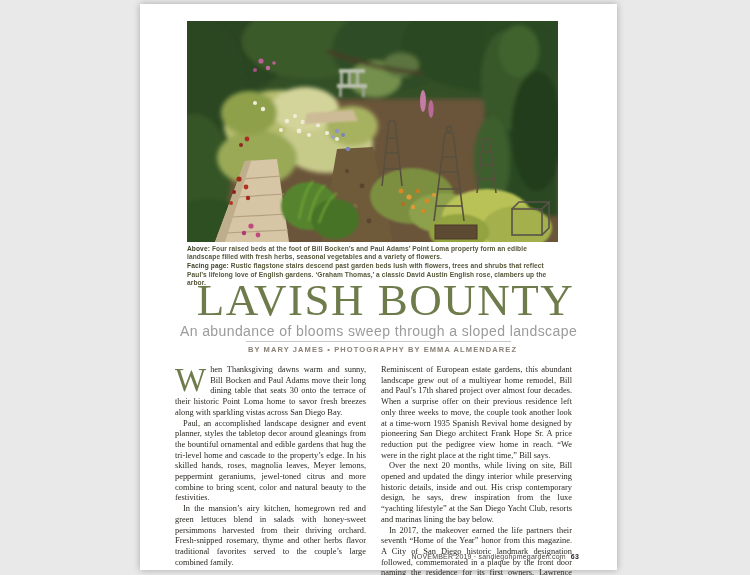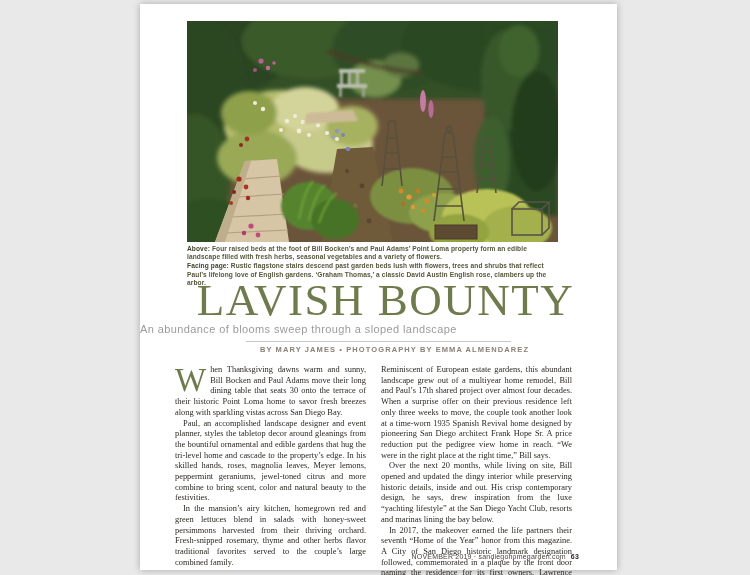--- a/index.html
+++ b/index.html
@@ -27,30 +27,30 @@
   .caption .cap-block { margin-bottom:1px; }
 
   .headline-title {
     position:absolute; left:0; top:274px; width:491px;
     text-align:center; white-space:nowrap;
     font-family:"Liberation Serif", serif;
     font-size:45px; line-height:1; font-weight:normal;
     color:#6e7b4a; letter-spacing:1.5px;
   }
   .headline-subtitle {
-    position:absolute; left:0; top:319px; width:477px; 
-    font-family:"Liberation Sans", sans-serif;
-    font-size:11px; color:#9b9b9b; letter-spacing:0.4px; font-weight:normal;
+    position:absolute; left:0; top:319px; width:477px; text-align:center;
+    font-family:"Liberation Sans", sans-serif;
+    font-size:14px; color:#9b9b9b; letter-spacing:0.4px; font-weight:normal;
   }
   .byline-rule {
     position:absolute; left:106px; top:337px; width:265px; height:0;
     border-top:1px solid #c6c6c6;
   }
   .byline {
-    position:absolute; left:16px; top:341px; width:477px; text-align:center;
+    position:absolute; left:4px; top:341px; width:477px; text-align:center;
     font-family:"Liberation Sans", sans-serif;
     font-size:7.5px; letter-spacing:1.1px; color:#8a8076; font-weight:bold;
   }
 
   .columns {
     position:absolute; left:35px; top:361px; width:398px;
     display:flex; gap:15px;
   }
   .col { width:191px; font-size:8.4px; line-height:10.7px; color:#2b2822;
          text-align:justify; }

